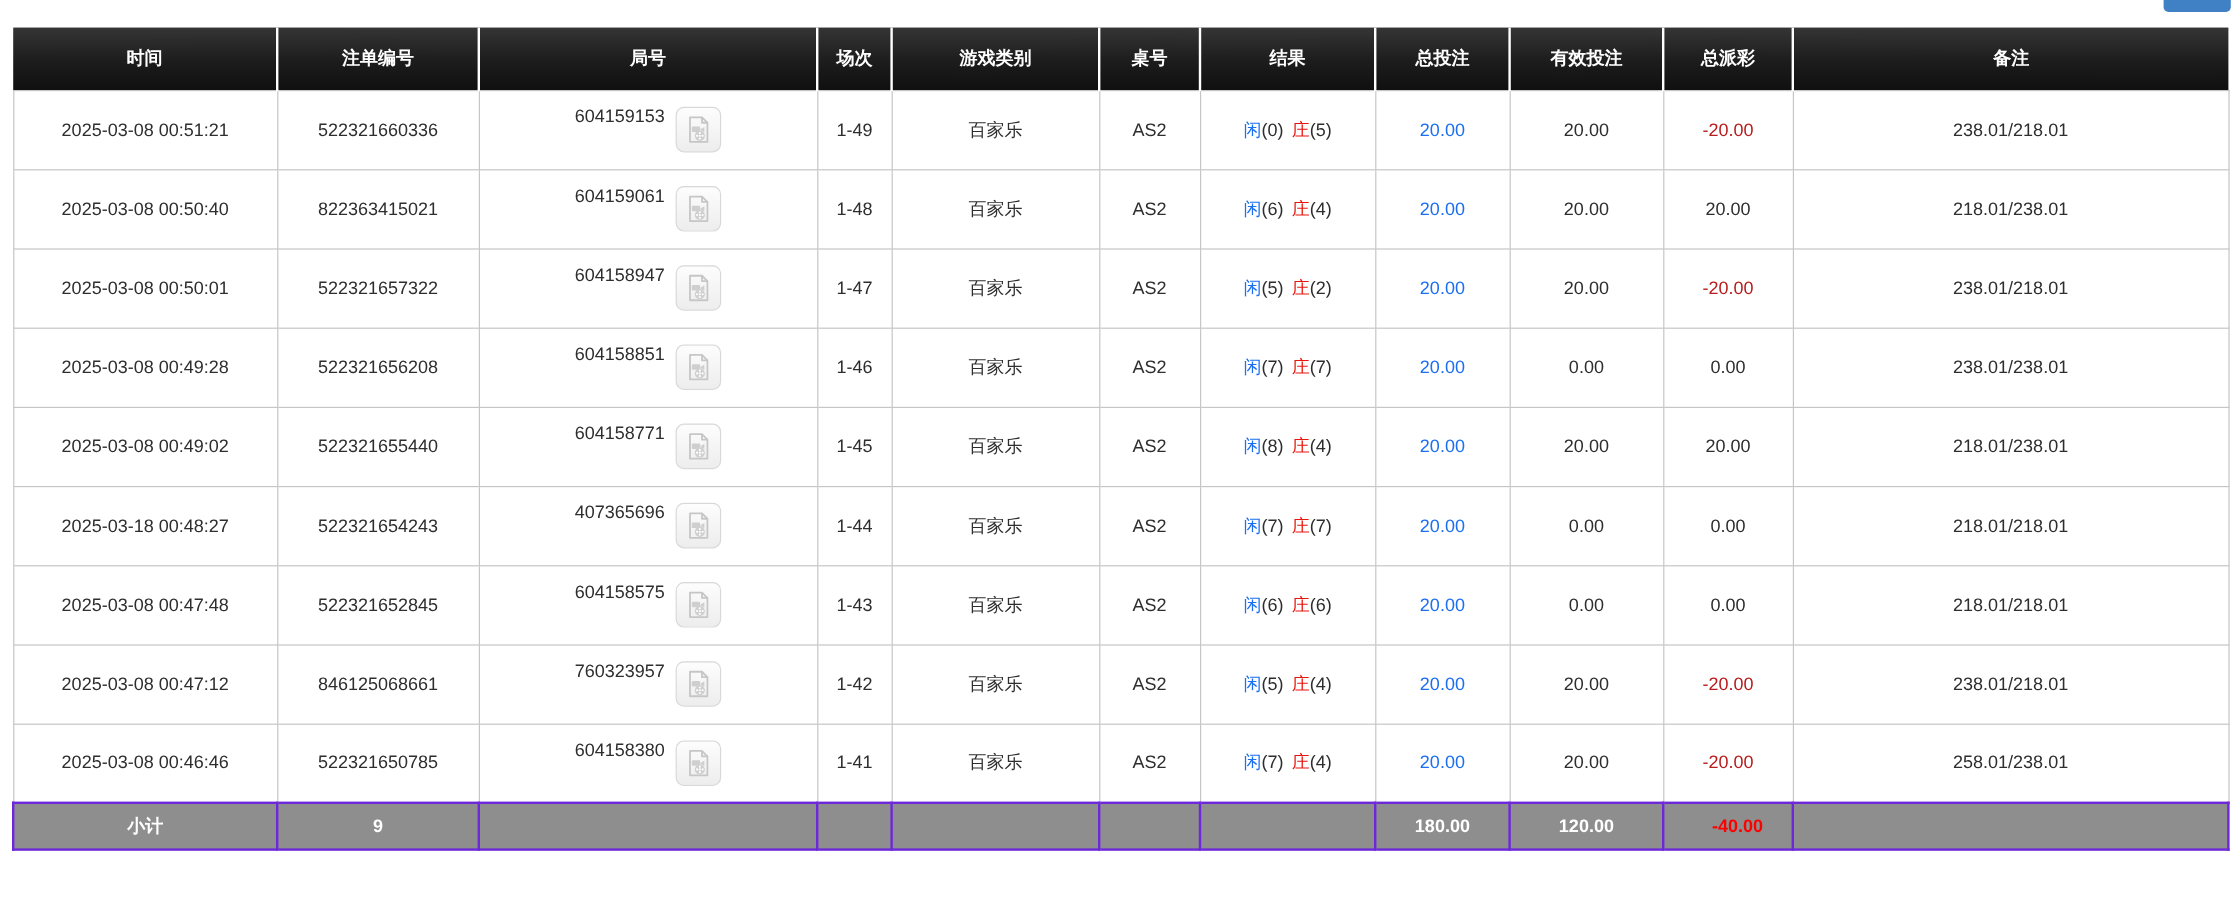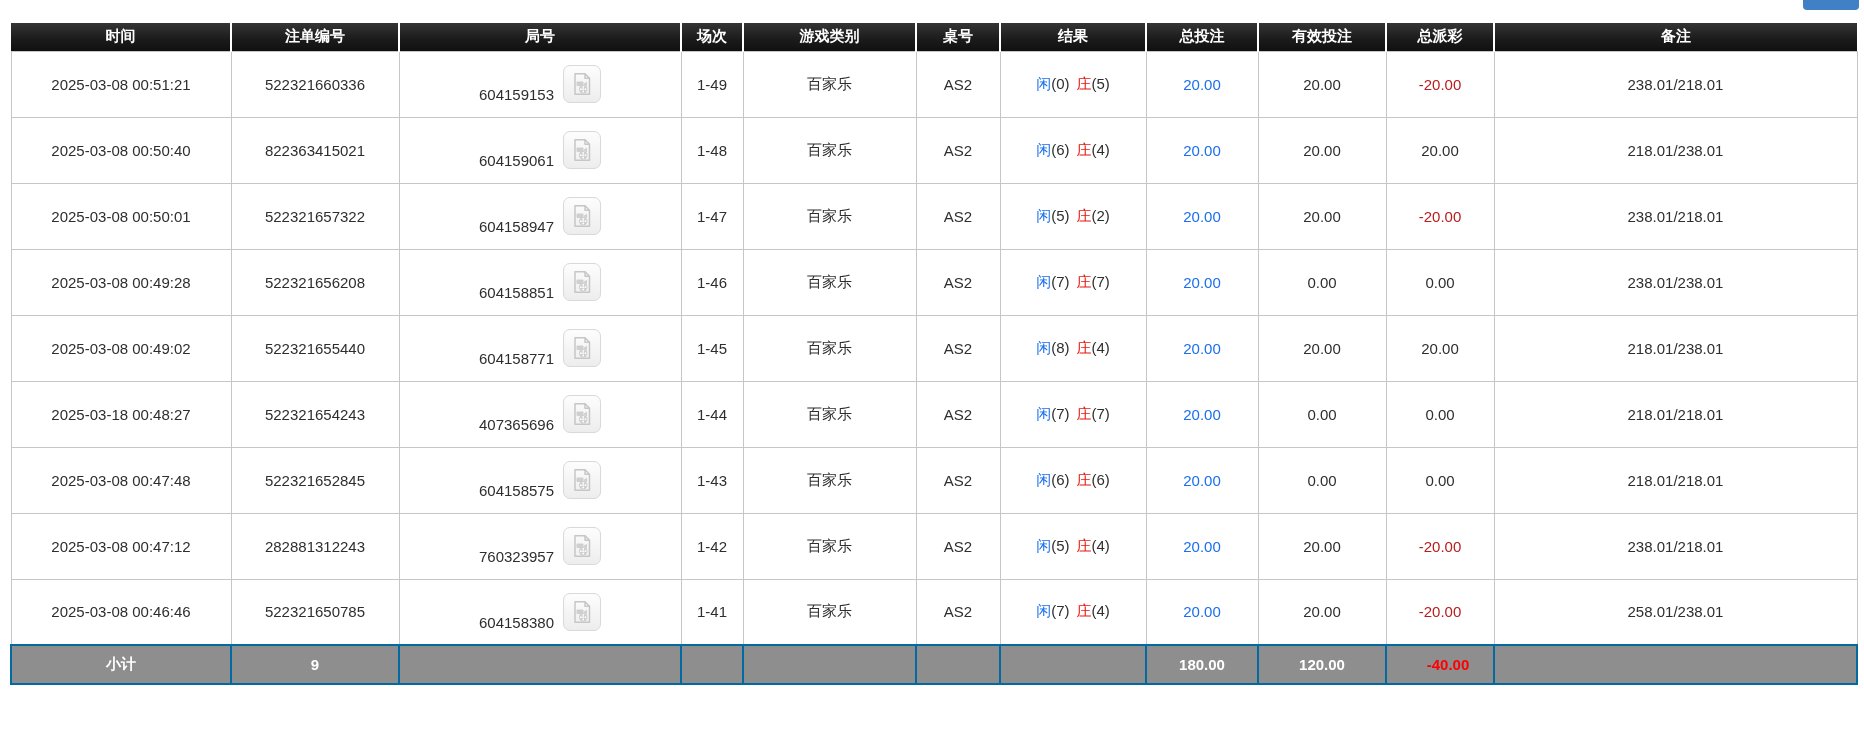--- a/index.html
+++ b/index.html
@@ -36,21 +36,21 @@
   col.c8 { width: 112px; }
   col.c9 { width: 128px; }
   col.c10 { width: 108px; }
   col.c11 { width: 363px; }
 
   thead th {
     background: linear-gradient(180deg, #353535 0%, #1c1c1c 55%, #101010 100%);
     color: #ffffff;
     font-size: 15px;
     font-weight: bold;
-    height: 28px;
+    height: 52px;
     text-align: center;
     vertical-align: middle;
     border-left: 2px solid #ffffff;
   }
   thead th:first-child { border-left: none; }
 
   tbody td {
     border: 1px solid #c6c6c6;
     height: 66px;
     text-align: center;
@@ -59,39 +59,39 @@
     color: #2e2e2e;
     background: #ffffff;
   }
   td.c-blue { color: #1b6ff0; }
   .neg { color: #b91c1c; }
   .res-player { color: #1b6ff0; }
   .res-banker { color: #e8160c; margin-left: 7px; }
 
   .round-cell-inner {
     display: flex;
-    align-items: flex-end;
+    align-items: flex-start;
     justify-content: center;
     gap: 9px;
   }
   .video-btn {
     width: 38px; height: 38px;
     border: 1px solid #d9d9d9;
     border-radius: 7px;
     background: linear-gradient(180deg, #fdfdfd, #ededed);
     display: inline-flex;
     align-items: center;
     justify-content: center;
     cursor: pointer;
     padding: 0;
   }
 
   tr.summary-row td {
     background: #8e8e8e;
-    border: 2px solid #0369a1;
+    border: 2px solid #6d28d9;
     height: 39px;
     color: #ffffff;
     font-weight: bold;
     font-size: 15px;
   }
   tr.summary-row td.neg { color: #ff0000; padding-left: 16px; }
 </style>
 </head>
 <body>
 
@@ -361,21 +361,21 @@
       <span class="res-player">闲</span><span>(6)</span><span class="res-banker">庄</span><span>(6)</span>
     </td>
     <td class="c-blue">20.00</td>
     <td>0.00</td>
     <td>0.00</td>
     <td>218.01/218.01</td>
   </tr>
 
   <tr>
     <td>2025-03-08 00:47:12</td>
-    <td>282881312243</td>
+    <td>846125068661</td>
     <td>
       <span class="round-cell-inner">
         <span>760323957</span>
         <button class="video-btn">
           <svg width="24" height="24" viewBox="0 0 24 24">
             <path d="M5 1.8h10l4.5 4.5V22.2H5z" fill="none" stroke="#c6c6c6" stroke-width="1.5" stroke-linejoin="round"></path>
             <path d="M15 1.8v4.5h4.5" fill="none" stroke="#c6c6c6" stroke-width="1.5" stroke-linejoin="round"></path>
             <rect x="6.5" y="9.5" width="7" height="4.6" rx="1" fill="#cfcfcf"></rect>
             <path d="M13.7 11.8l3.3-2v4.6l-3.3-2z" fill="#cfcfcf"></path>
             <circle cx="13.2" cy="17.2" r="4.2" fill="#cfcfcf"></circle>

